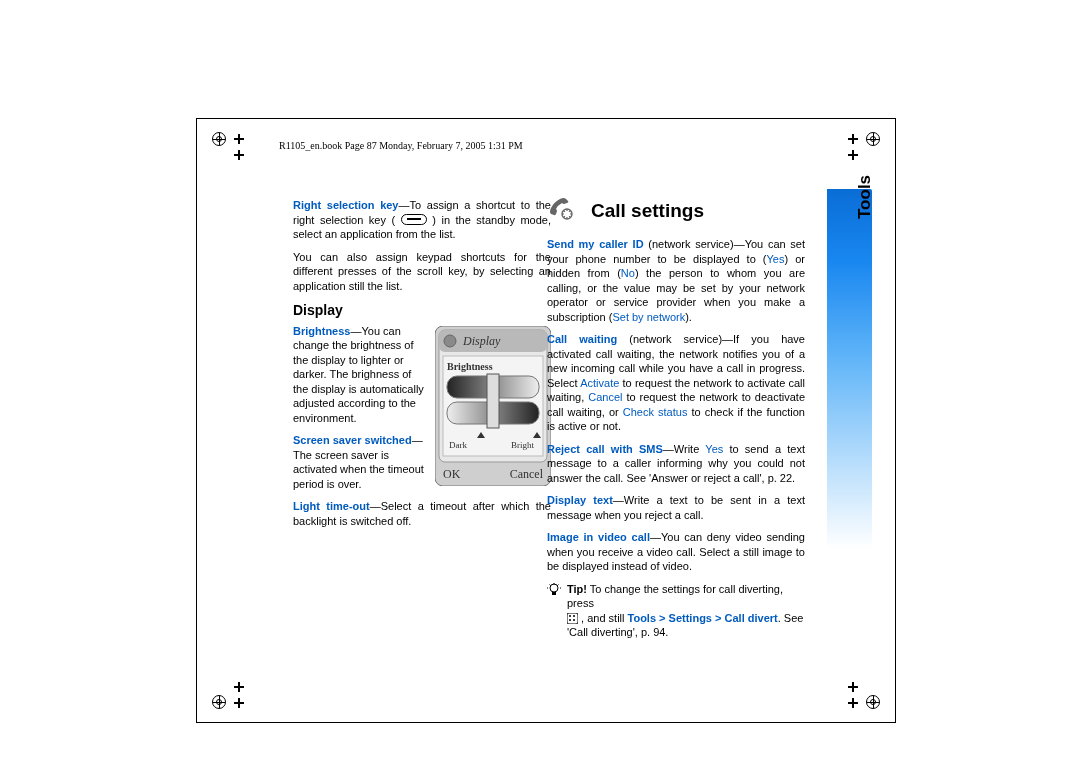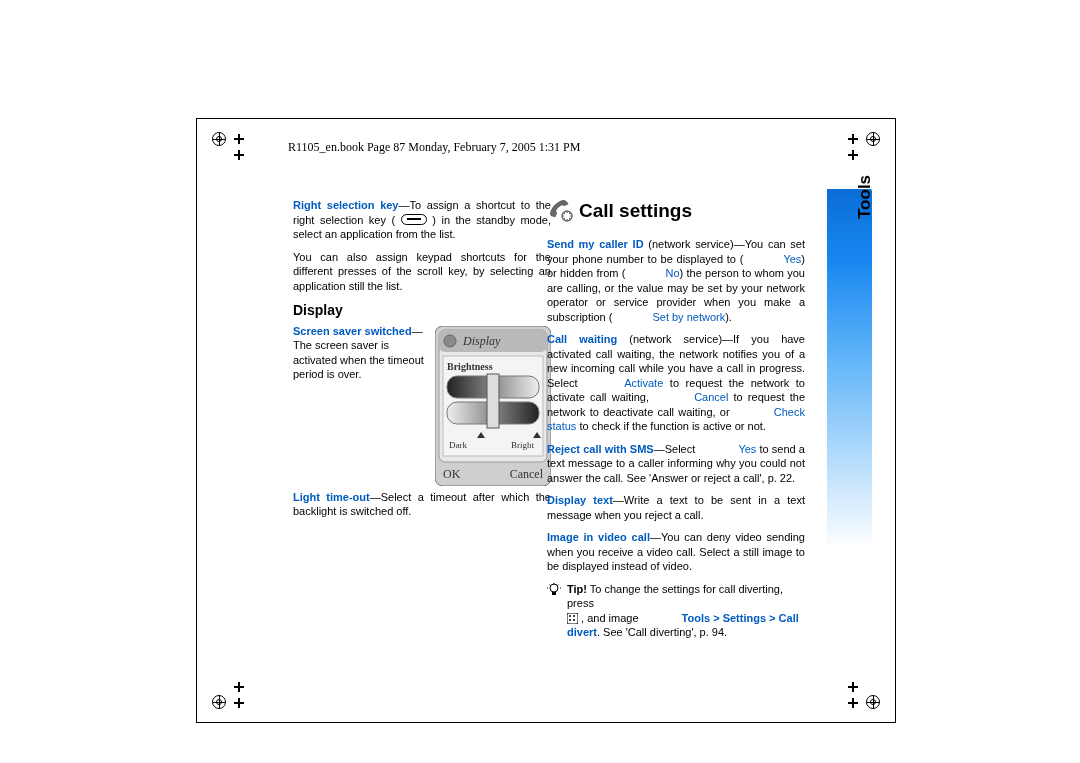--- a/index.html
+++ b/index.html
@@ -49,57 +49,57 @@
   }
   .reg-mark::after{
     content:"";
     position:absolute;
     left:3px; top:3px; right:3px; bottom:3px;
     border:1px solid #000; border-radius:50%;
   }
 
   .header-line {
     position: absolute;
-    left: 288px;
+    left: 279px;
     top: 140px;
-    font-size: 12px;
+    font-size: 10px;
     color: #000;
     font-family: Georgia, "Times New Roman", serif;
   }
 
   .col {
     position: absolute;
     top: 198px;
     width: 258px;
     font-size: 11px;
     line-height: 1.32;
     text-align: justify;
   }
   .col-left  { left: 281px; margin-left: 12px; }
   .col-right { left: 547px; }
 
   .term { color: #005bbf; font-weight: bold; }
-  .tlink { color: #005bbf; margin-left: 40px; }
+  .tlink { color: #005bbf; }
 
   .p { margin: 0 0 8px 0; }
 
   .sub-h {
     font-family: "Trebuchet MS", sans-serif;
     font-weight: bold;
     font-size: 14px;
     margin: 6px 0 4px;
   }
 
   .h-title {
     font-family: "Trebuchet MS", sans-serif;
     font-weight: bold;
     font-size: 19px;
     margin: 0 0 14px 0;
     display: flex;
-    align-items: center;
+    gap: 12px;
   }
   .h-title-icon {
     width: 26px; height: 22px; margin-right: 6px;
     display: inline-flex; align-items: center; justify-content: center;
   }
 
   .wrap-display { overflow: visible; }
   .wrap-display .text-side { width: 132px; text-align: left; }
 
   .screenshot {
@@ -239,20 +239,23 @@
         <rect x="52" y="48" width="12" height="54" fill="#ddd" stroke="#555"></rect>
         <path d="M50 112 h-8 l4 -6 z" fill="#333"></path>
         <text x="14" y="122" font-family="Verdana" font-size="9" fill="#333">Dark</text>
         <path d="M98 112 h8 l-4 -6 z" fill="#333"></path>
         <text x="76" y="122" font-family="Verdana" font-size="9" fill="#333">Bright</text>
         <text x="8" y="152" font-family="Verdana" font-size="12" fill="#333">OK</text>
         <text x="108" y="152" font-family="Verdana" font-size="12" fill="#333" text-anchor="end">Cancel</text>
       </svg>
     </div>
 
+    <p class="p text-side">
+      <span class="term">Brightness</span><span>—You can change the brightness of the display to lighter or darker. The brighness of the display is automatically adjusted according to the environment.</span>
+    </p>
 
     <p class="p text-side">
       <span class="term">Screen saver switched</span><span>—The screen saver is activated when the timeout period is over.</span>
     </p>
 
     <div style="clear:both"></div>
   </div>
 
   <p class="p">
     <span class="term">Light time-out</span><span>—Select a timeout after which the backlight is switched off.</span>
@@ -274,21 +277,21 @@
 
   <p class="p">
     <span class="term">Send my caller ID</span><span> (network service)—You can set your phone number to be displayed to (</span><span class="tlink">Yes</span><span>) or hidden from (</span><span class="tlink">No</span><span>) the person to whom you are calling, or the value may be set by your network operator or service provider when you make a subscription (</span><span class="tlink">Set by network</span><span>).</span>
   </p>
 
   <p class="p">
     <span class="term">Call waiting</span><span> (network service)—If you have activated call waiting, the network notifies you of a new incoming call while you have a call in progress. Select </span><span class="tlink">Activate</span><span> to request the network to activate call waiting, </span><span class="tlink">Cancel</span><span> to request the network to deactivate call waiting, or </span><span class="tlink">Check status</span><span> to check if the function is active or not.</span>
   </p>
 
   <p class="p">
-    <span class="term">Reject call with SMS</span><span>—Select </span><span class="tlink">Yes</span><span> to send a text message to a caller informing why you could not answer the call. See 'Answer or reject a call', p. 22.</span>
+    <span class="term">Reject call with SMS</span><span>—Write </span><span class="tlink">Yes</span><span> to send a text message to a caller informing why you could not answer the call. See 'Answer or reject a call', p. 22.</span>
   </p>
 
   <p class="p">
     <span class="term">Display text</span><span>—Write a text to be sent in a text message when you reject a call.</span>
   </p>
 
   <p class="p">
     <span class="term">Image in video call</span><span>—You can deny video sending when you receive a video call. Select a still image to be displayed instead of video.</span>
   </p>
 
@@ -303,17 +306,17 @@
     <div>
       <b>Tip!</b><span> To change the settings for call diverting, press </span><br>
       <span class="tools-icon">
         <svg viewBox="0 0 11 11" width="11" height="11">
           <rect x="0" y="0" width="11" height="11" rx="2" fill="#fff" stroke="#000"></rect>
           <circle cx="3" cy="3" r="1" fill="#000"></circle>
             <circle cx="7" cy="3" r="1" fill="#000"></circle>
           <circle cx="3" cy="7" r="1" fill="#000"></circle>
             <circle cx="7" cy="7" r="1" fill="#000"></circle>
         </svg>
-      </span><span> , and image </span><b class="tlink" style="color:#005bbf">Tools &gt; Settings &gt; Call divert</b><span>. See 'Call diverting', p. 94.</span>
+      </span><span> , and still </span><b class="tlink" style="color:#005bbf">Tools &gt; Settings &gt; Call divert</b><span>. See 'Call diverting', p. 94.</span>
     </div>
   </div>
 
 </div>
 
 </body></html>

